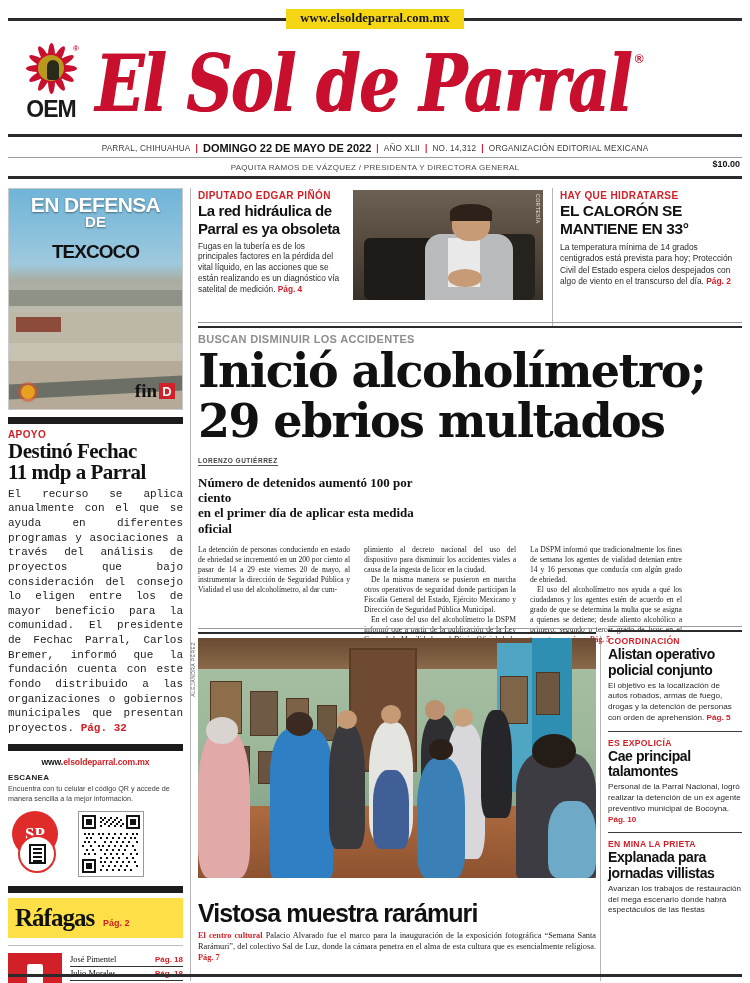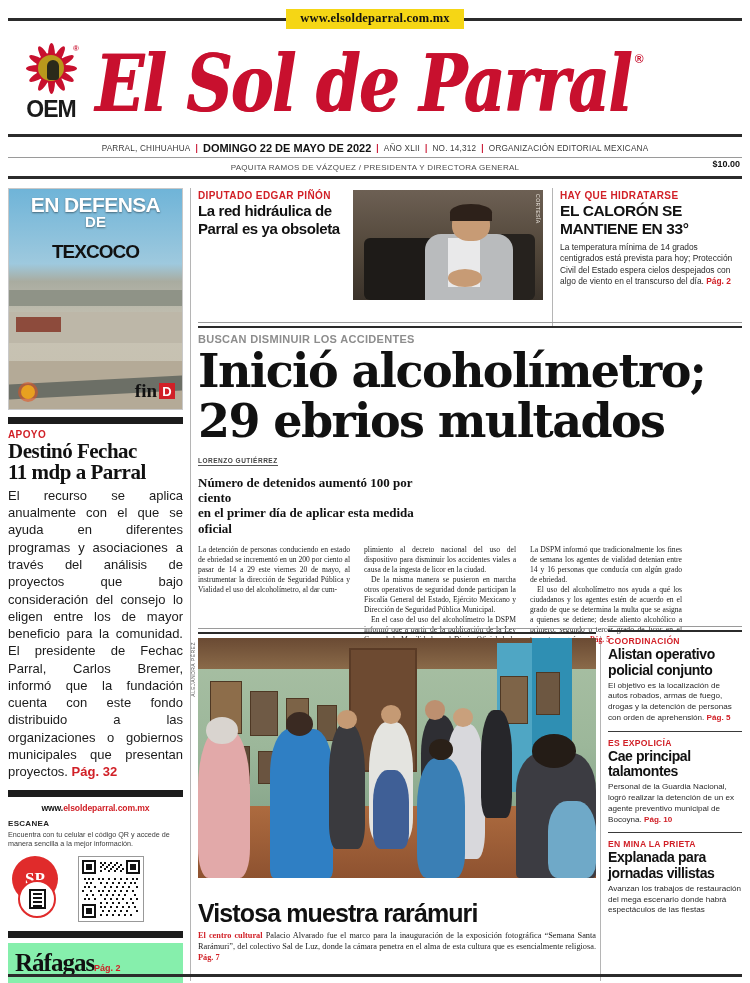--- a/index.html
+++ b/index.html
@@ -105,21 +105,21 @@
   .texcoco-ad .flower{position:absolute;left:12px;bottom:10px;width:14px;height:14px;border-radius:50%;background:#e8a020;box-shadow:0 0 0 3px rgba(230,80,30,.55);}
 
   .barblack { height:7px; background:#1c1c1c; margin:7px 0 5px; }
 
   .kicker { font-size:10px; font-weight:700; color:#d12027; letter-spacing:.4px; }
   .hl-serif {
     font-family:"Liberation Serif", serif; font-weight:700; color:#111;
     line-height:1.02; letter-spacing:-.5px;
   }
   .body-serif {
-    font-family:Liberation Sans, sans-serif; font-size:13px; line-height:1.33;
+    font-family:Liberation Mono, monospace; font-size:11px; line-height:1.33;
     color:#1b1b1b; text-align:justify;
   }
   .pag { color:#d12027; font-weight:700; }
 
   
   .qrbox { margin-top:6px; }
   .qr-url { text-align:center; font-size:8.6px; font-weight:700; color:#d12027; letter-spacing:-.1px; margin:4px 0 6px;}
   .qr-url .k { color:#111; }
   .escanea { font-size:8px; font-weight:700; color:#222; letter-spacing:.3px;}
   .escanea-txt { font-size:7.2px; color:#3b3b3b; line-height:1.3; margin-top:2px;}
@@ -127,21 +127,21 @@
   .sp-logo { position:relative; width:52px; height:62px; }
   .sp-logo .c1{position:absolute;left:0;top:0;width:46px;height:46px;border-radius:50%;background:#e02b2b;
     display:flex;align-items:center;justify-content:center;color:#fff;font-weight:700;font-size:17px;font-family:"Liberation Serif",serif;}
   .sp-logo .c2{position:absolute;left:6px;top:24px;width:38px;height:38px;border-radius:50%;background:#fff;border:2px solid #e02b2b;
     display:flex;align-items:center;justify-content:center;}
   .sp-logo .doc{width:17px;height:20px;background:#fff;border:2px solid #111;}
   .sp-logo .doc i{display:block;height:2px;background:#111;margin:2px 2px 0;}
   .qr { width:66px; height:66px; border:1px solid #999; padding:3px; background:#fff; }
   .qr svg{display:block;}
 
-  .rafagas-box{ background:#86efac; padding:6px 7px; display:flex; align-items:baseline; gap:0; }
+  .rafagas-box{ background:#fde047; padding:6px 7px; display:flex; align-items:baseline; gap:9px; }
   .rafagas-box .t{font-family:"Liberation Serif",serif;font-weight:700;font-size:25px;color:#111;letter-spacing:-1px;}
   .rafagas-box .p{font-size:9px;font-weight:700;color:#d12027;}
   .hr-gray{height:1px;background:#bdbdbd;margin:7px 0;}
 
   .escriben{display:flex;gap:8px;align-items:stretch;}
   .escriben .logo{width:54px;height:48px;background:#d12027;position:relative;display:flex;align-items:center;justify-content:center;}
   .escriben .logo .pen{width:16px;height:26px;background:#fff;border-radius:3px 3px 10px 10px;position:relative;}
   .escriben .logo .pen::after{content:"";position:absolute;left:5px;bottom:-7px;border-left:3px solid transparent;border-right:3px solid transparent;border-top:8px solid #fff;}
   .escriben .logo .lab{position:absolute;bottom:2px;left:0;right:0;text-align:center;font-size:7px;font-weight:700;color:#fff;letter-spacing:-.2px;}
   .escriben .names{flex:1;}
@@ -540,20 +540,24 @@
       </svg>
       <div class="digits">7 503005 369026</div>
     </div>
   </div>
 
   <div class="topcenter">
     <div class="tc-left">
       <div class="kicker">DIPUTADO EDGAR PIÑÓN</div>
       <div class="tc-hl">La red hidráulica de</div>
       <div class="tc-hl">Parral es ya obsoleta</div>
+      <div class="tc-body">
+        <span>Fugas en la tubería es de los principales factores en la pérdida del vital líquido, en las acciones que se están realizando es un diagnóstico vía satelital de medición.</span>
+        <span class="pag">Pág. 4</span>
+      </div>
     </div>
     <div class="photo-edgar">
       <div class="wall"></div>
       <div class="chair"></div>
         <div class="chair2"></div>
       <div class="body"></div>
         <div class="shirt"></div>
       <div class="head"></div>
         <div class="hair"></div>
         <div class="hand"></div>
@@ -666,21 +670,21 @@
       </div>
     </div>
 
     <div class="brief-rule"></div>
 
     <div class="brief">
       <div class="k">ES EXPOLICÍA</div>
       <div class="h">Cae principal</div>
       <div class="h">talamontes</div>
       <div class="b">
-        <span>Personal de la Guardia Nacional, logró realizar la detención de un ex agente preventivo municipal de Bocoyna.</span>
+        <span>Personal de la Parral Nacional, logró realizar la detención de un ex agente preventivo municipal de Bocoyna.</span>
         <span class="pag">Pág. 10</span>
       </div>
     </div>
 
     <div class="brief-rule"></div>
 
     <div class="brief" style="position:relative;">
       <div class="k">EN MINA LA PRIETA</div>
       <div class="h">Explanada para</div>
       <div class="h">jornadas villistas</div>

